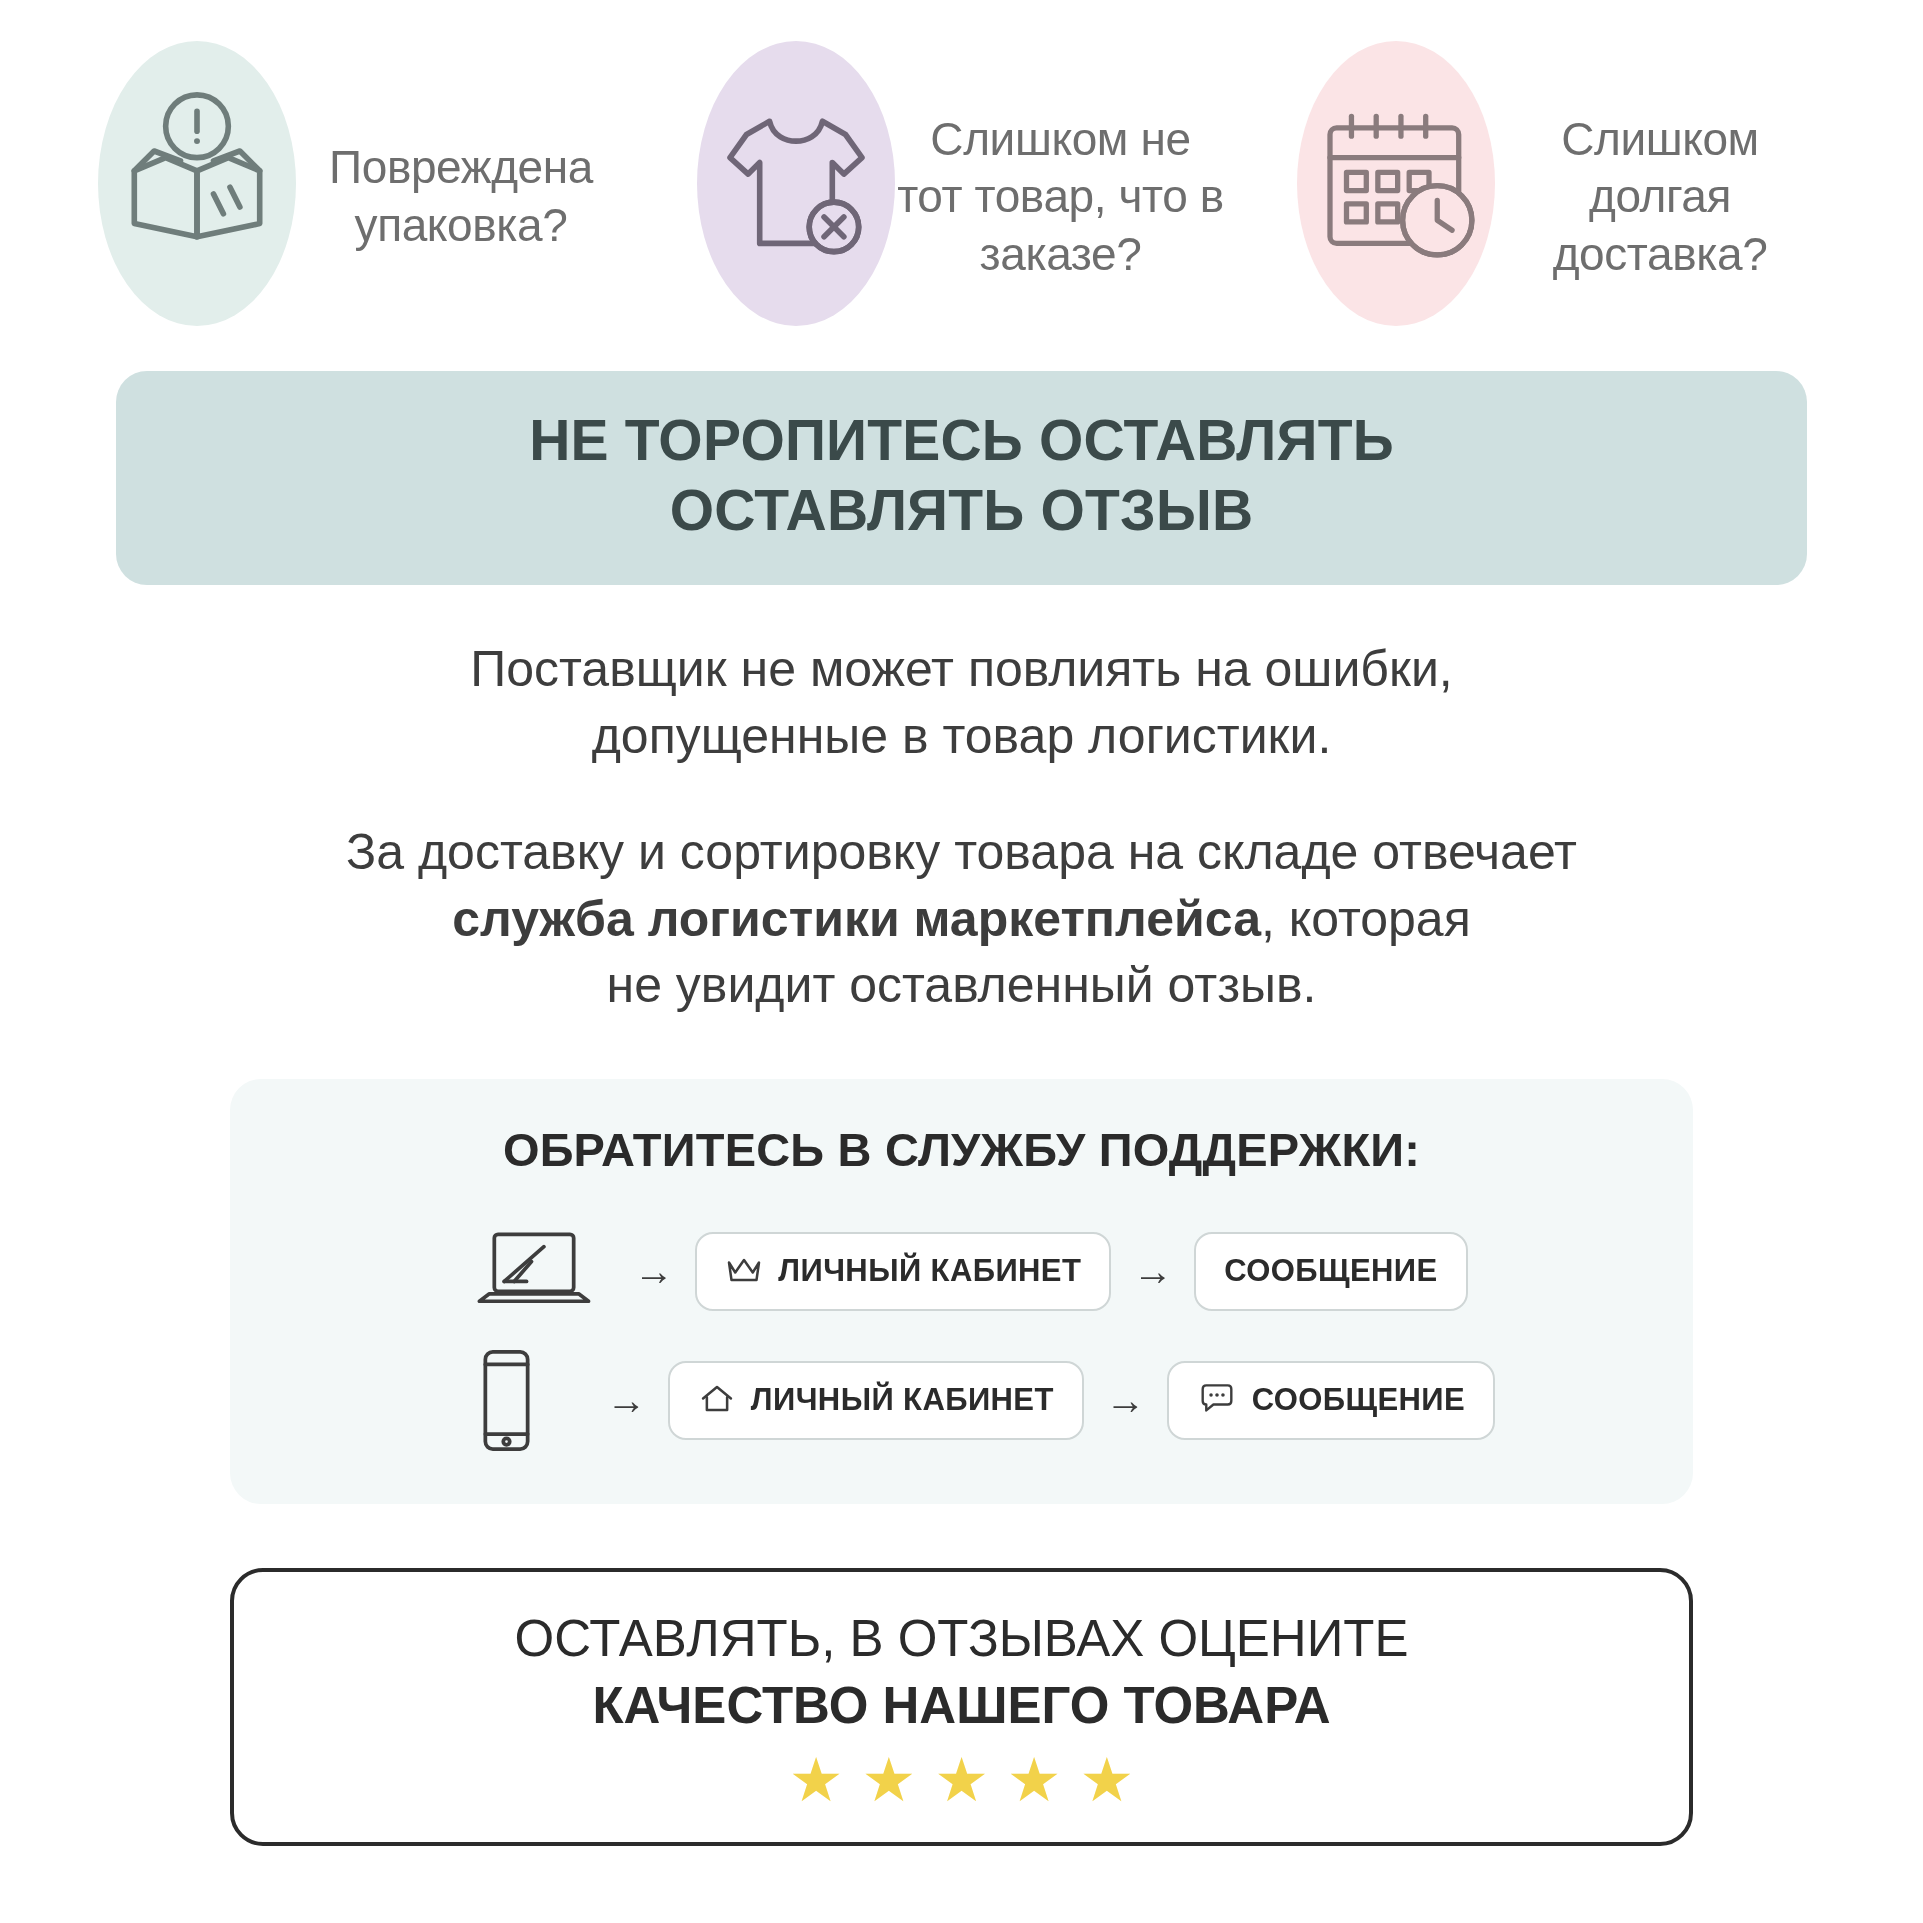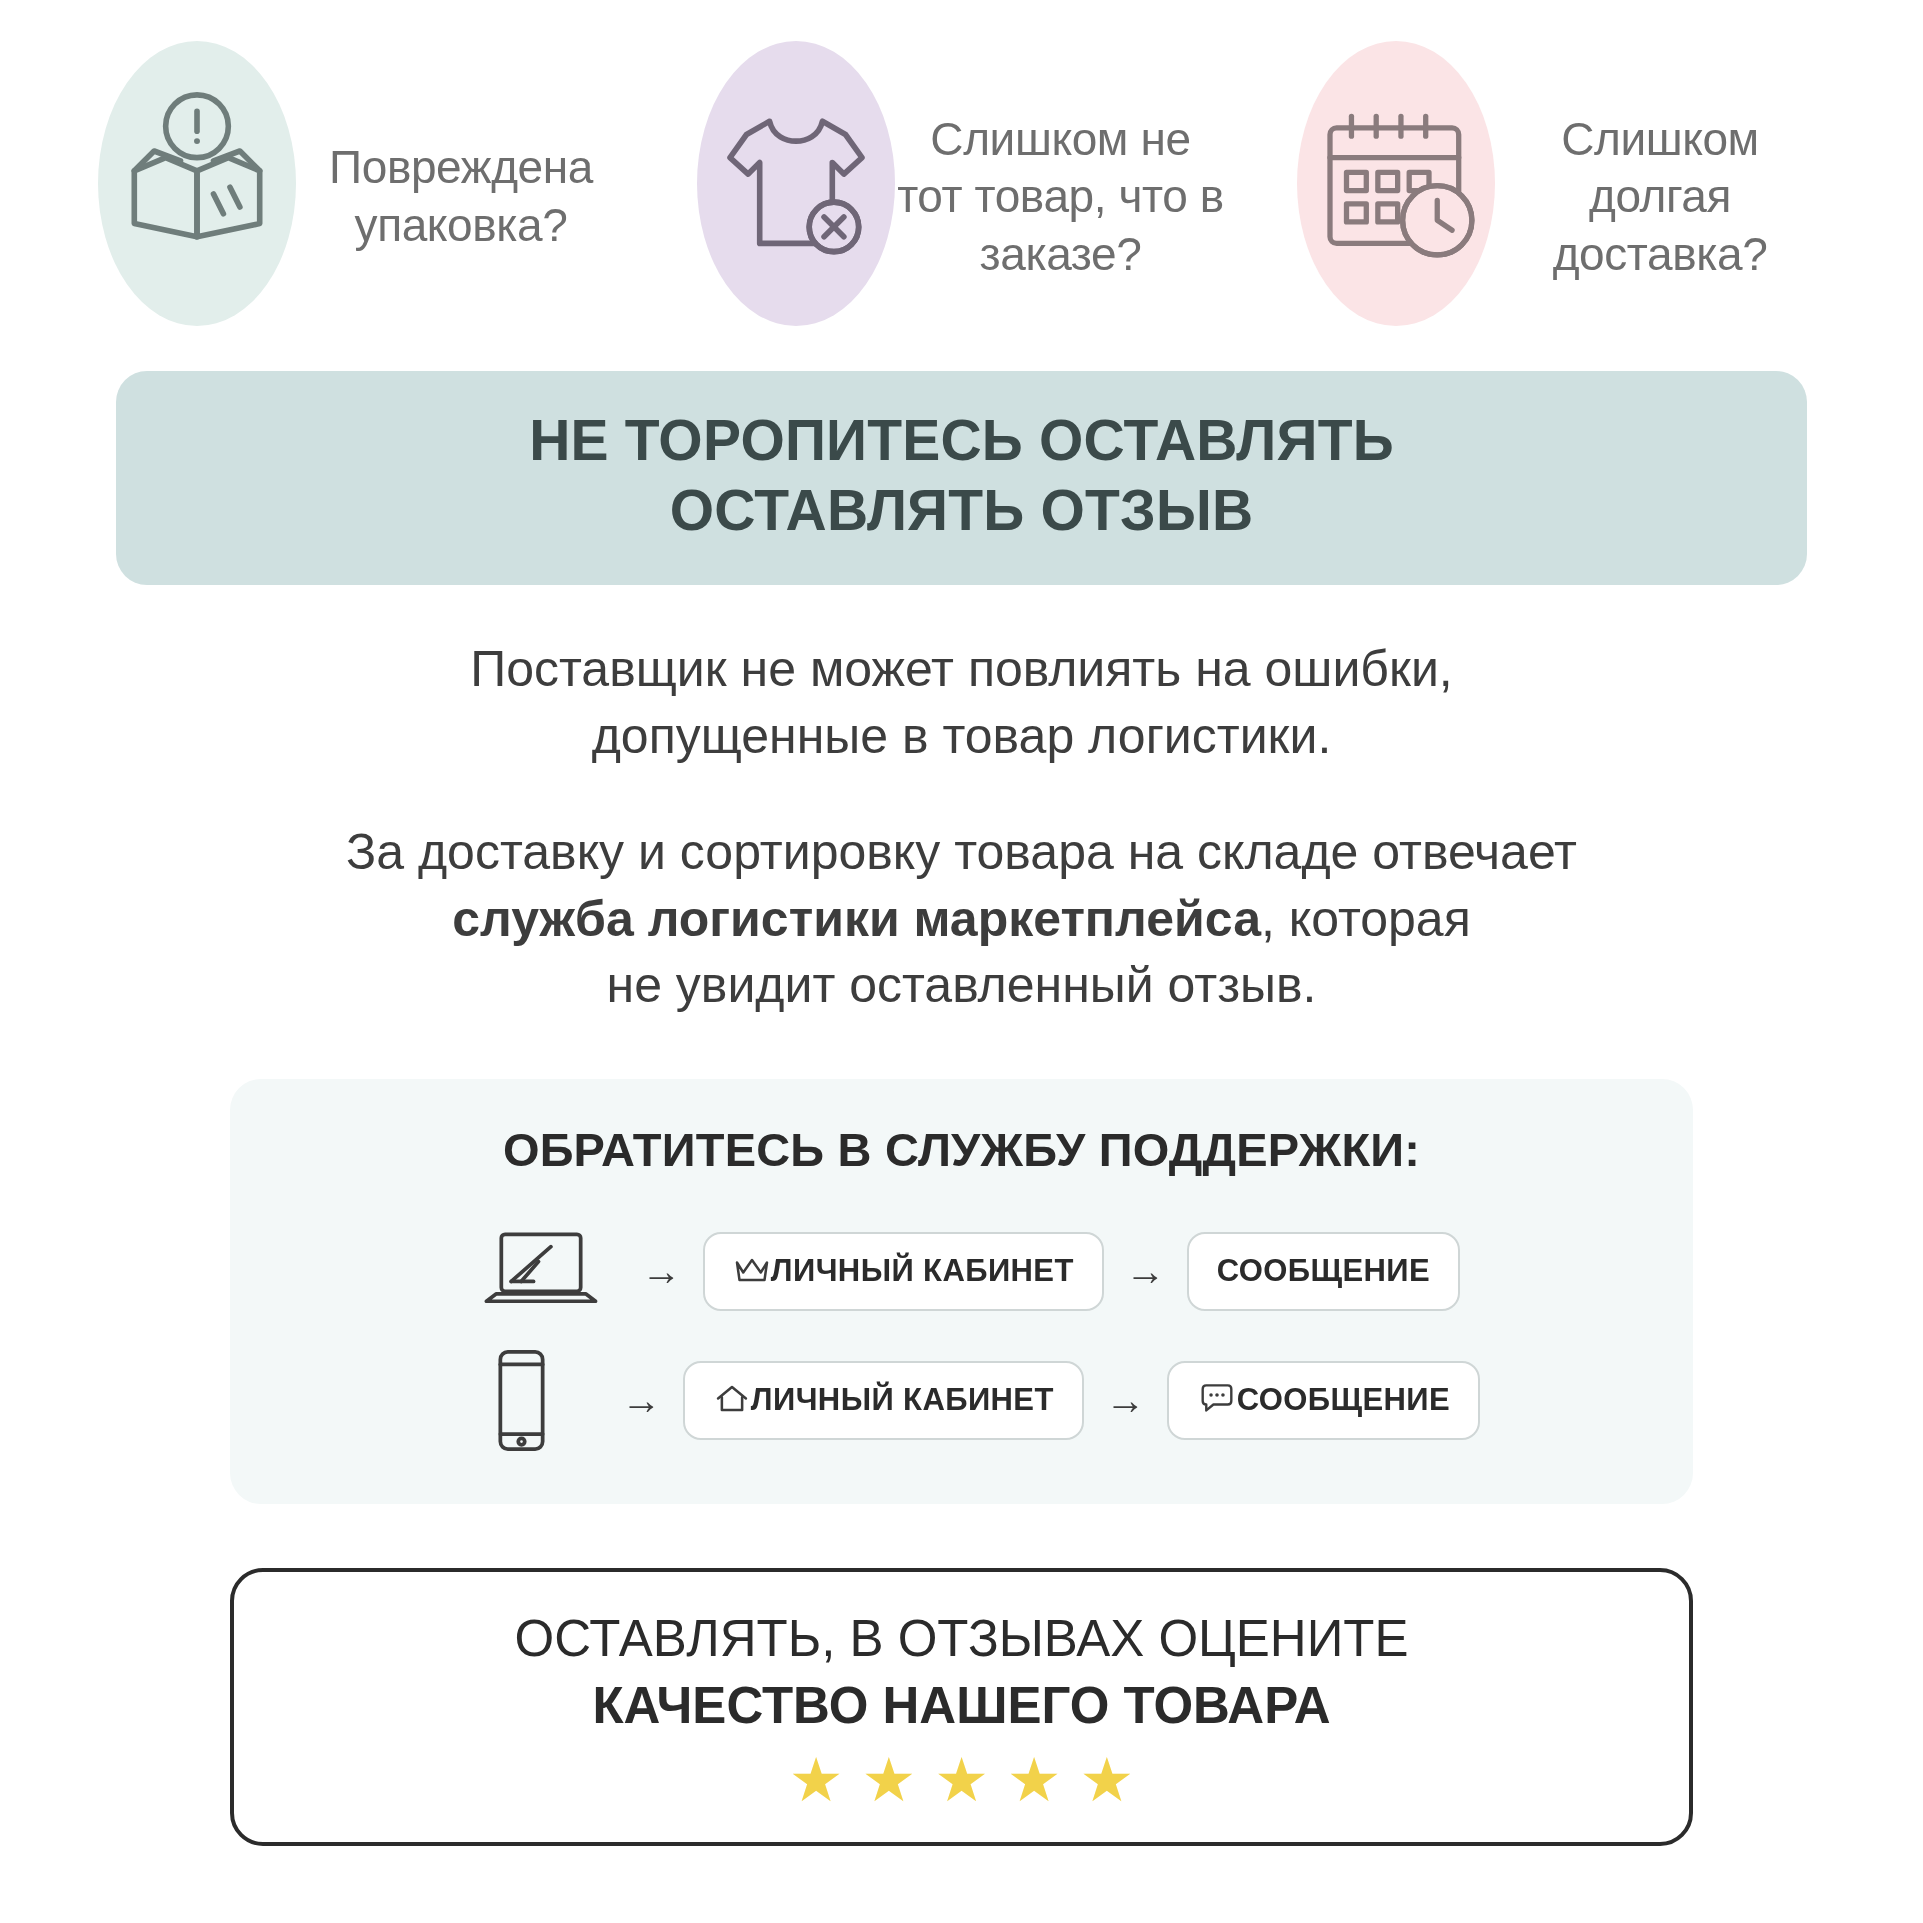--- a/index.html
+++ b/index.html
@@ -124,20 +124,21 @@
     line-height: 1;
   }
   .pill {
     border: 2.5px solid #cfd6d6;
     border-radius: 18px;
     background: #ffffff;
     height: 79px;
     display: flex;
     align-items: center;
     padding: 0 28px;
+    gap: 15px;
   }
   .pill-label {
     font-size: 31px;
     font-weight: 700;
     color: #2b2b2b;
     letter-spacing: 0.4px;
     white-space: nowrap;
   }
 
   

